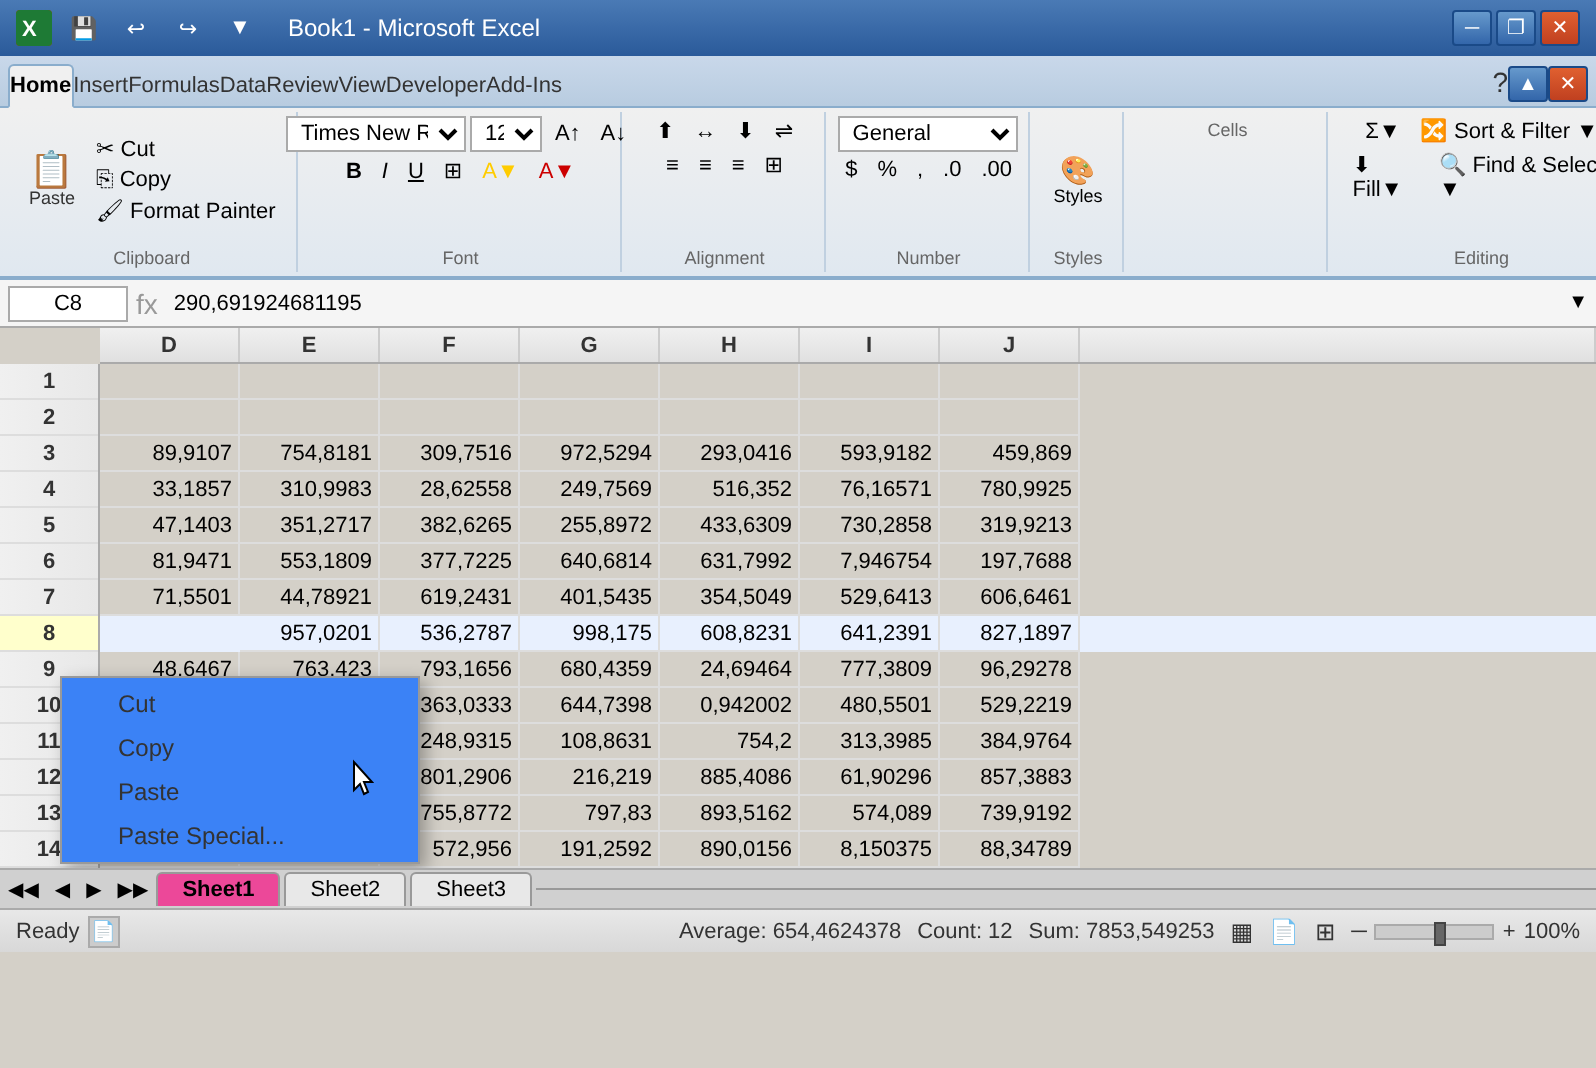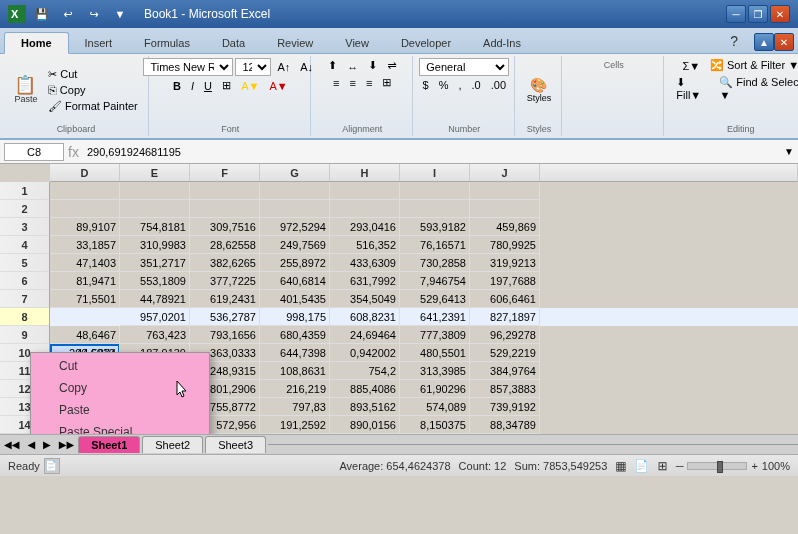--- a/index.html
+++ b/index.html
@@ -17,21 +17,21 @@
     }
     .title-bar-left { display: flex; align-items: center; gap: 6px; }
     .title-bar-icon { width: 18px; height: 18px; background: #cc3300; border-radius: 2px; display: flex; align-items: center; justify-content: center; font-size: 10px; color: white; font-weight: bold; }
     .title-bar-controls { display: flex; gap: 2px; }
     .title-btn { width: 20px; height: 18px; background: linear-gradient(to bottom, #6699cc, #3366aa); border: 1px solid #1a4a88; border-radius: 2px; color: white; font-size: 10px; display: flex; align-items: center; justify-content: center; cursor: pointer; }
     .title-btn.close { background: linear-gradient(to bottom, #e06030, #c04020); }
     .qa-btn { width: 20px; height: 18px; display: flex; align-items: center; justify-content: center; color: white; font-size: 11px; cursor: pointer; border-radius: 2px; }
 
     
     .ribbon-tabs { background: linear-gradient(to bottom, #c9d8ea, #b8cce0); height: 26px; display: flex; align-items: flex-end; padding: 0 4px; border-bottom: 1px solid #8aadcc; }
-    .ribbon-tab { padding: 4px 16px; font-size: 11px; cursor: pointer; border-radius: 3px 3px 0 0; color: #333; }
+    .ribbon-tab { padding: 4px 0; font-size: 11px; cursor: pointer; border-radius: 3px 3px 0 0; color: #333; }
     .ribbon-tab.active { background: #f0f0f0; border: 1px solid #8aadcc; border-bottom: 1px solid #f0f0f0; color: #000; font-weight: bold; margin-bottom: -1px; }
 
     
     .ribbon { background: linear-gradient(to bottom, #f0f0f0, #e0e8f0); height: 86px; border-bottom: 2px solid #8aadcc; display: flex; align-items: stretch; padding: 2px 4px; gap: 2px; overflow: hidden; }
     .ribbon-group { display: flex; flex-direction: column; align-items: center; padding: 2px 6px; border-right: 1px solid #c0d0e0; min-width: fit-content; }
     .ribbon-group-content { display: flex; flex: 1; align-items: center; gap: 2px; }
     .ribbon-group-label { font-size: 9px; color: #666; margin-top: 2px; }
     .ribbon-btn { display: flex; flex-direction: column; align-items: center; padding: 2px 4px; border-radius: 3px; cursor: pointer; font-size: 10px; min-width: 32px; }
     .ribbon-btn .icon { font-size: 18px; line-height: 1; }
     .ribbon-btn .label { font-size: 9px; color: #333; }
@@ -52,24 +52,24 @@
     .row-num { height: 18px; border-bottom: 1px solid #ddd; display: flex; align-items: center; justify-content: center; font-size: 11px; color: #333; font-weight: bold; }
     .row-num.active { background: #ffc; }
     .grid { flex: 1; overflow: hidden; }
     .grid-row { display: flex; height: 18px; }
     .cell { min-width: 70px; max-width: 70px; height: 18px; border-right: 1px solid #ddd; border-bottom: 1px solid #ddd; font-size: 11px; padding: 0 3px; overflow: hidden; white-space: nowrap; display: flex; align-items: center; justify-content: flex-end; }
     .cell.selected { background: #cce0ff; border: 2px solid #0066cc; margin-top: 36px; }
 
     
     .context-menu {
       position: absolute;
-      top: 188px;
+      top: 174px;
       left: 30px;
       width: 180px;
-      background: #f9a8d4;
+      background: #3b82f6;
       border: 1px solid #999;
       box-shadow: 3px 3px 8px rgba(0,0,0,0.3);
       z-index: 1000;
       padding: 2px 0;
     }
     .menu-item {
       padding: 4px 20px 4px 28px;
       font-size: 12px;
       cursor: pointer;
       color: #333;

